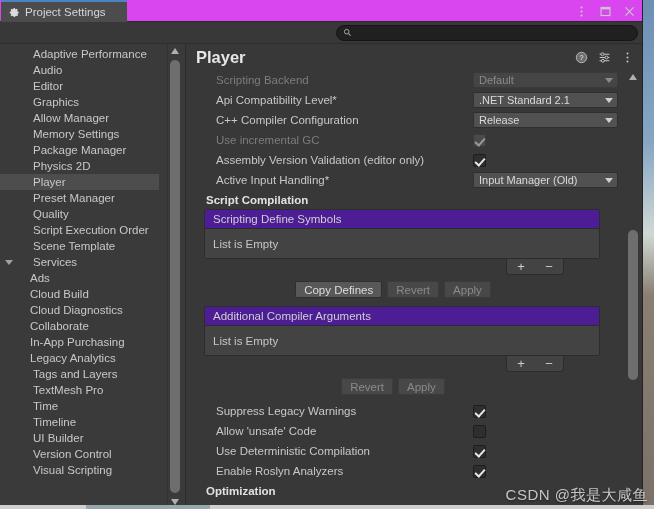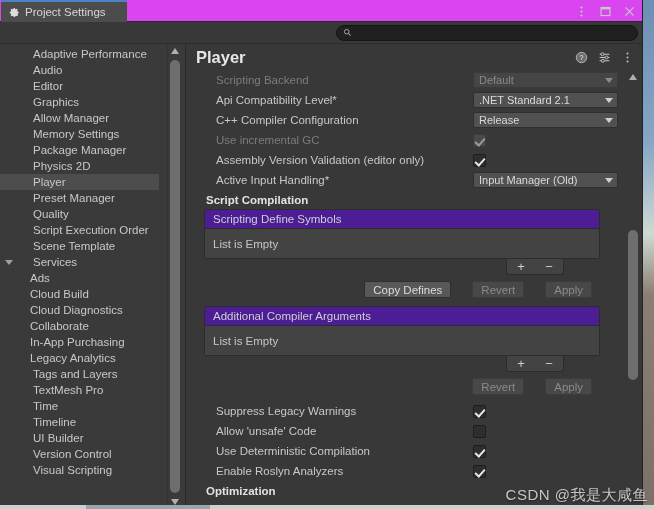--- a/index.html
+++ b/index.html
@@ -190,21 +190,21 @@
     position: absolute; right: 36px; top: 0;
     width: 58px; height: 16px;
     background: #434343;
     border: 1px solid #2c2c2c; border-top: 0;
     border-bottom-left-radius: 3px; border-bottom-right-radius: 3px;
     display: flex; align-items: center; justify-content: space-around;
     color: #cdcdcd; font-size: 13px; line-height: 1;
   }
   .pm-tab span { cursor: pointer; }
   .btnrow {
-    display: flex; justify-content: flex-end; gap: 21px;
+    display: flex; justify-content: center; gap: 5px;
     padding: 5px 26px 0 0;
   }
   .ubtn {
     height: 17px; padding: 0 8px; border-radius: 2px;
     background: #585858; border: 1px solid #2f2f2f;
     color: #dcdcdc; font-size: 11.5px;
     display: flex; align-items: center; cursor: pointer;
   }
   .ubtn.dis { background: #484848; color: #8a8a8a; border-color: #3c3c3c; cursor: default; }
 

